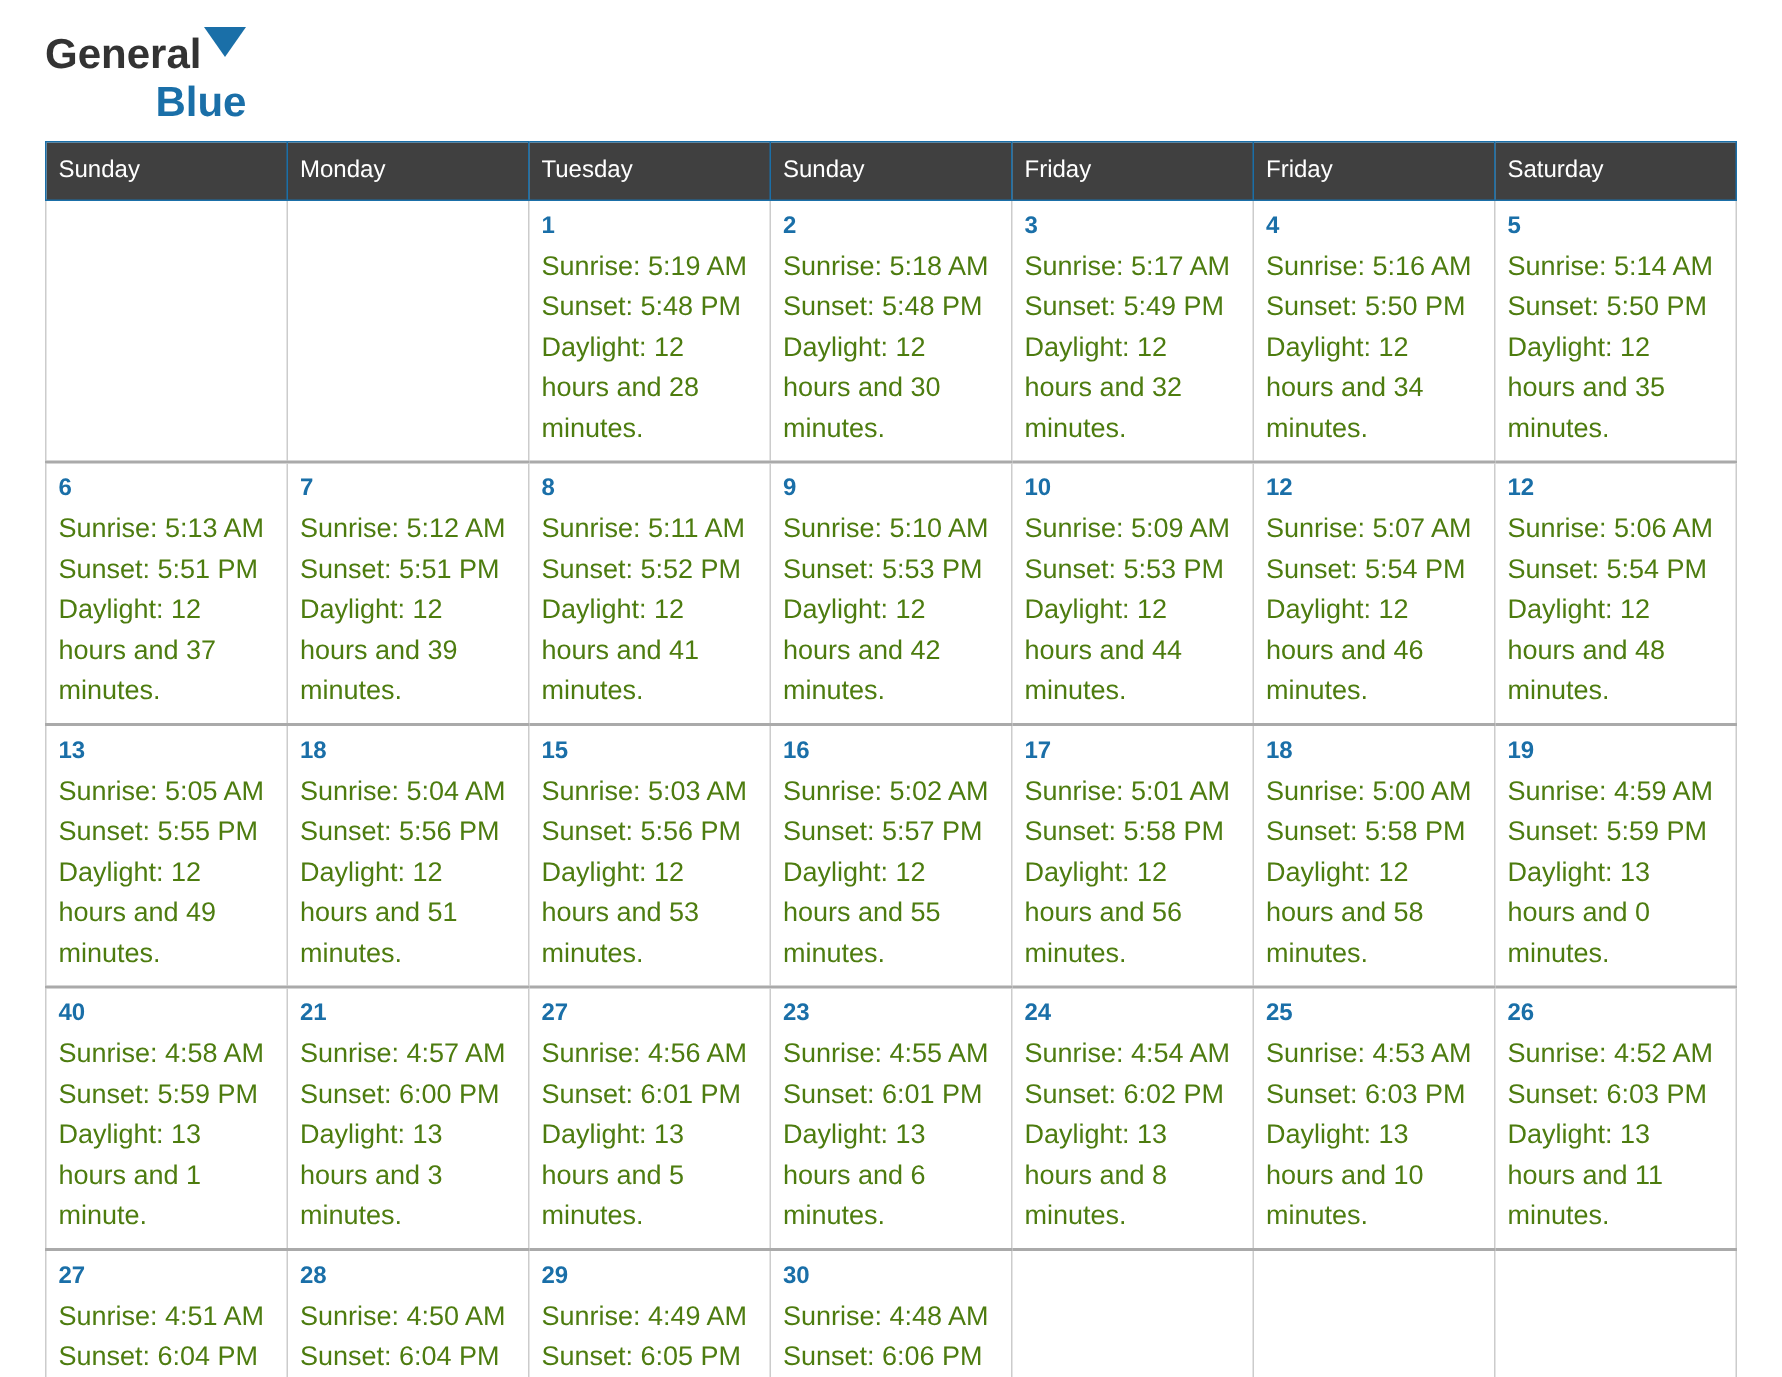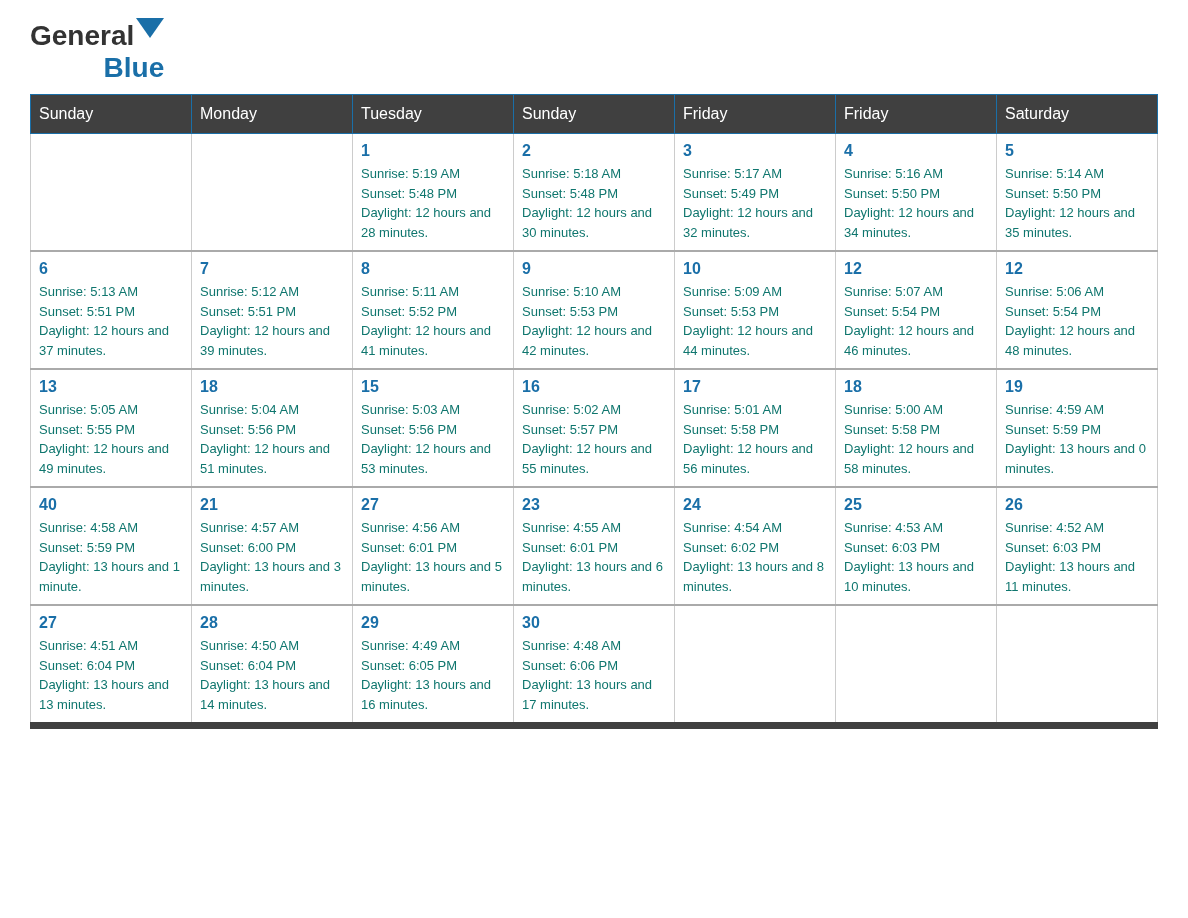--- a/index.html
+++ b/index.html
@@ -71,22 +71,22 @@
       color: #333;
     }
     .day-number {
       font-size: 16px;
       font-weight: bold;
       color: #1a6fa8;
       margin-bottom: 4px;
       display: block;
     }
     .day-info {
-      font-size: 13px;
-      color: #0f766e;
+      font-size: 18px;
+      color: #4d7c0f;
       line-height: 1.5;
     }
     .empty-cell {
       background: #fff;
     }
     .calendar tr td {
       border-bottom: 2px solid #aaa;
     }
     .calendar tr:last-child td {
       border-bottom: 7px solid #404040;

